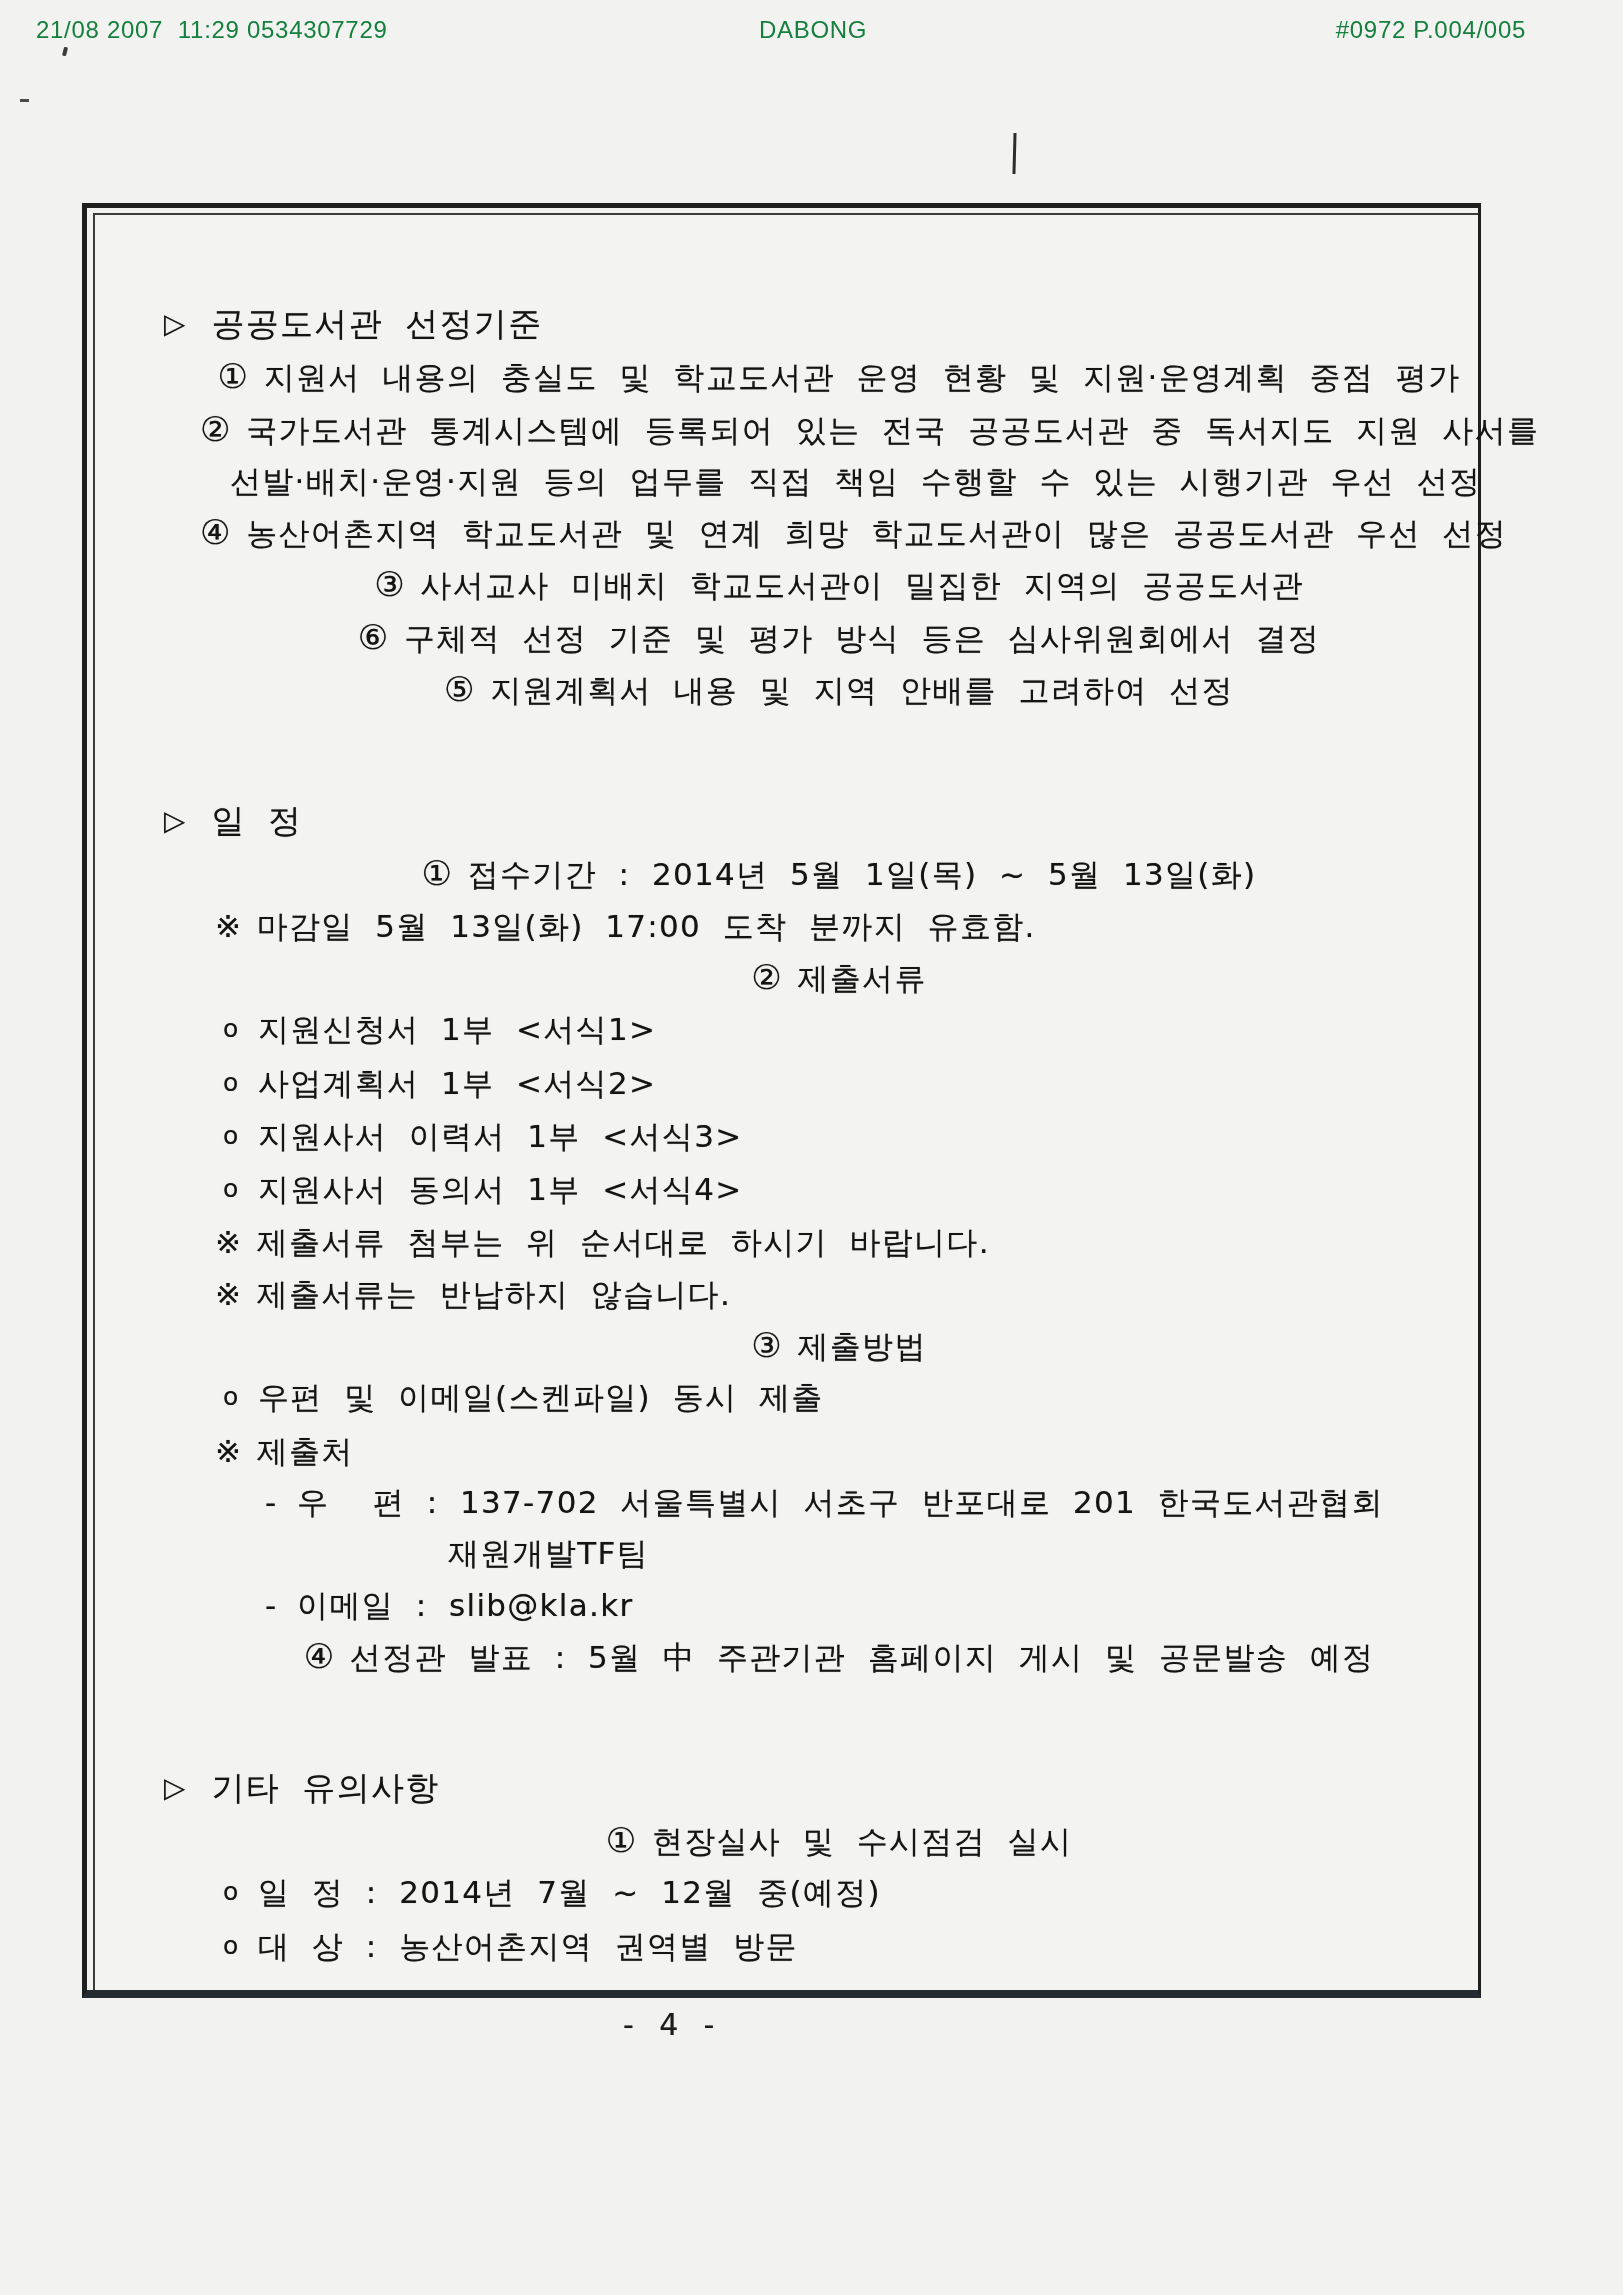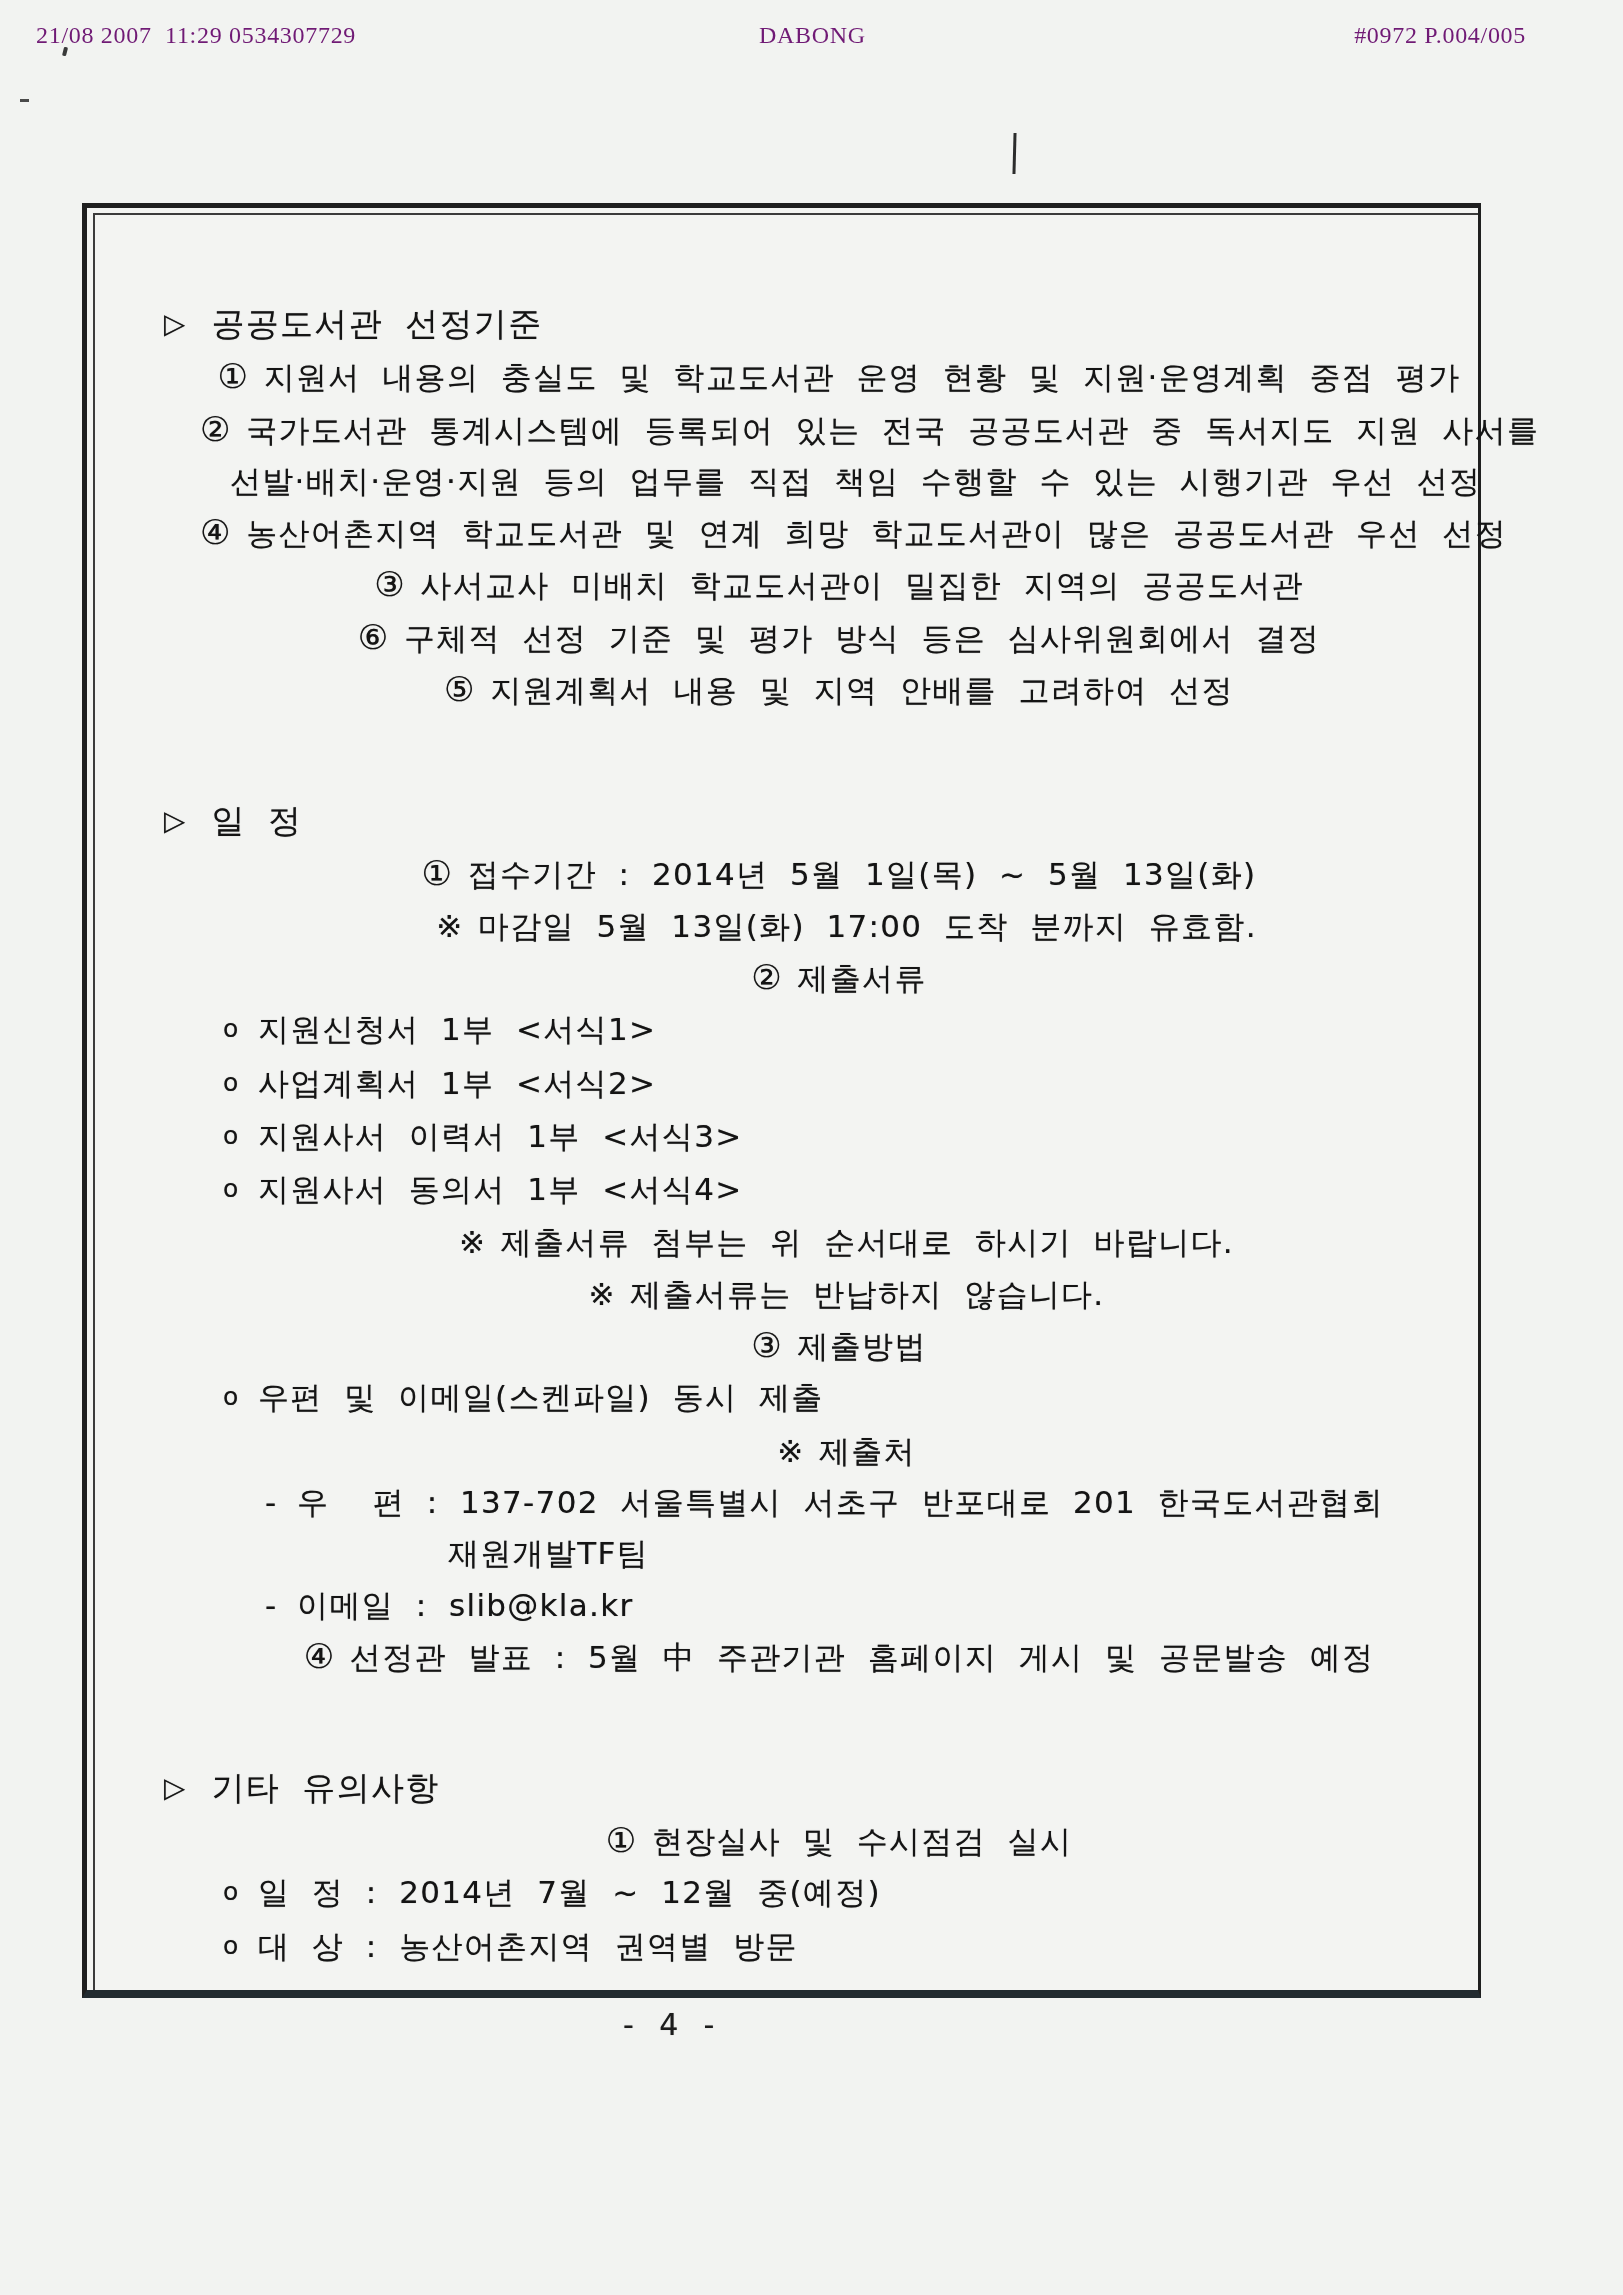--- a/index.html
+++ b/index.html
@@ -12,27 +12,27 @@
     height: 2295px;
     background: #f2f3f1;
     font-family: "DejaVu Sans", sans-serif;
     color: #161616;
     overflow: hidden;
   }
 
   
   .fax-header {
     position: absolute;
-    top: 22px;
+    top: 16px;
     left: 0;
     width: 100%;
     height: 33px;
-    font-family: Liberation Serif, serif;
+    font-family: Liberation Sans, sans-serif;
     font-size: 24px;
-    color: #701a75;
+    color: #15803d;
     letter-spacing: 0.7px;
     white-space: pre;
   }
   .fax-header .fh-left   { position: absolute; left: 36px;  top: 0; }
   .fax-header .fh-center { position: absolute; left: 759px; top: 0; }
   .fax-header .fh-right  { position: absolute; right: 98px; top: 0; }
 
   
   .artifact { position: absolute; background: #3a3a3a; }
   .art-tick      { left: 63px;  top: 47px;  width: 3.9px;  height: 9.2px; transform: rotate(14deg); border-radius: 1.3px; }
@@ -83,21 +83,21 @@
     color: #141414;
     text-shadow: 0 0 0.7px rgba(20,20,20,.55);
     margin-top: 7px;
   }
   .line .txt    { white-space: pre; }
   .line .marker { display: inline-block; }
   .line .marker:empty { display: none; }
 
   .line.head  { padding-left: 77px; font-size: 33px; }
   .line.num   { padding-left: 113px; text-align: center; }
-  .line.star  { padding-left: 128px; text-align: center; }
+  .line.star  { padding-left: 128px; }
   .line.circ  { padding-left: 136px; }
   .line.cont  { padding-left: 143px; }
   .line.dash  { padding-left: 178px; }
   .line.addr2 { padding-left: 361px; }
   .line.gap   { margin-top: 97px; }
 
   .line.head .marker { font-size: 27.5px; margin-right: 25px; transform: translateY(-2px); }
   .line.num  .marker { font-size: 34px; margin-right: 14.4px; }
   .line.star .marker { font-size: 31px; margin-right: 14.4px; }
   .line.circ .marker { font-size: 25px; margin-right: 18.3px; transform: translateY(-3.3px); }

